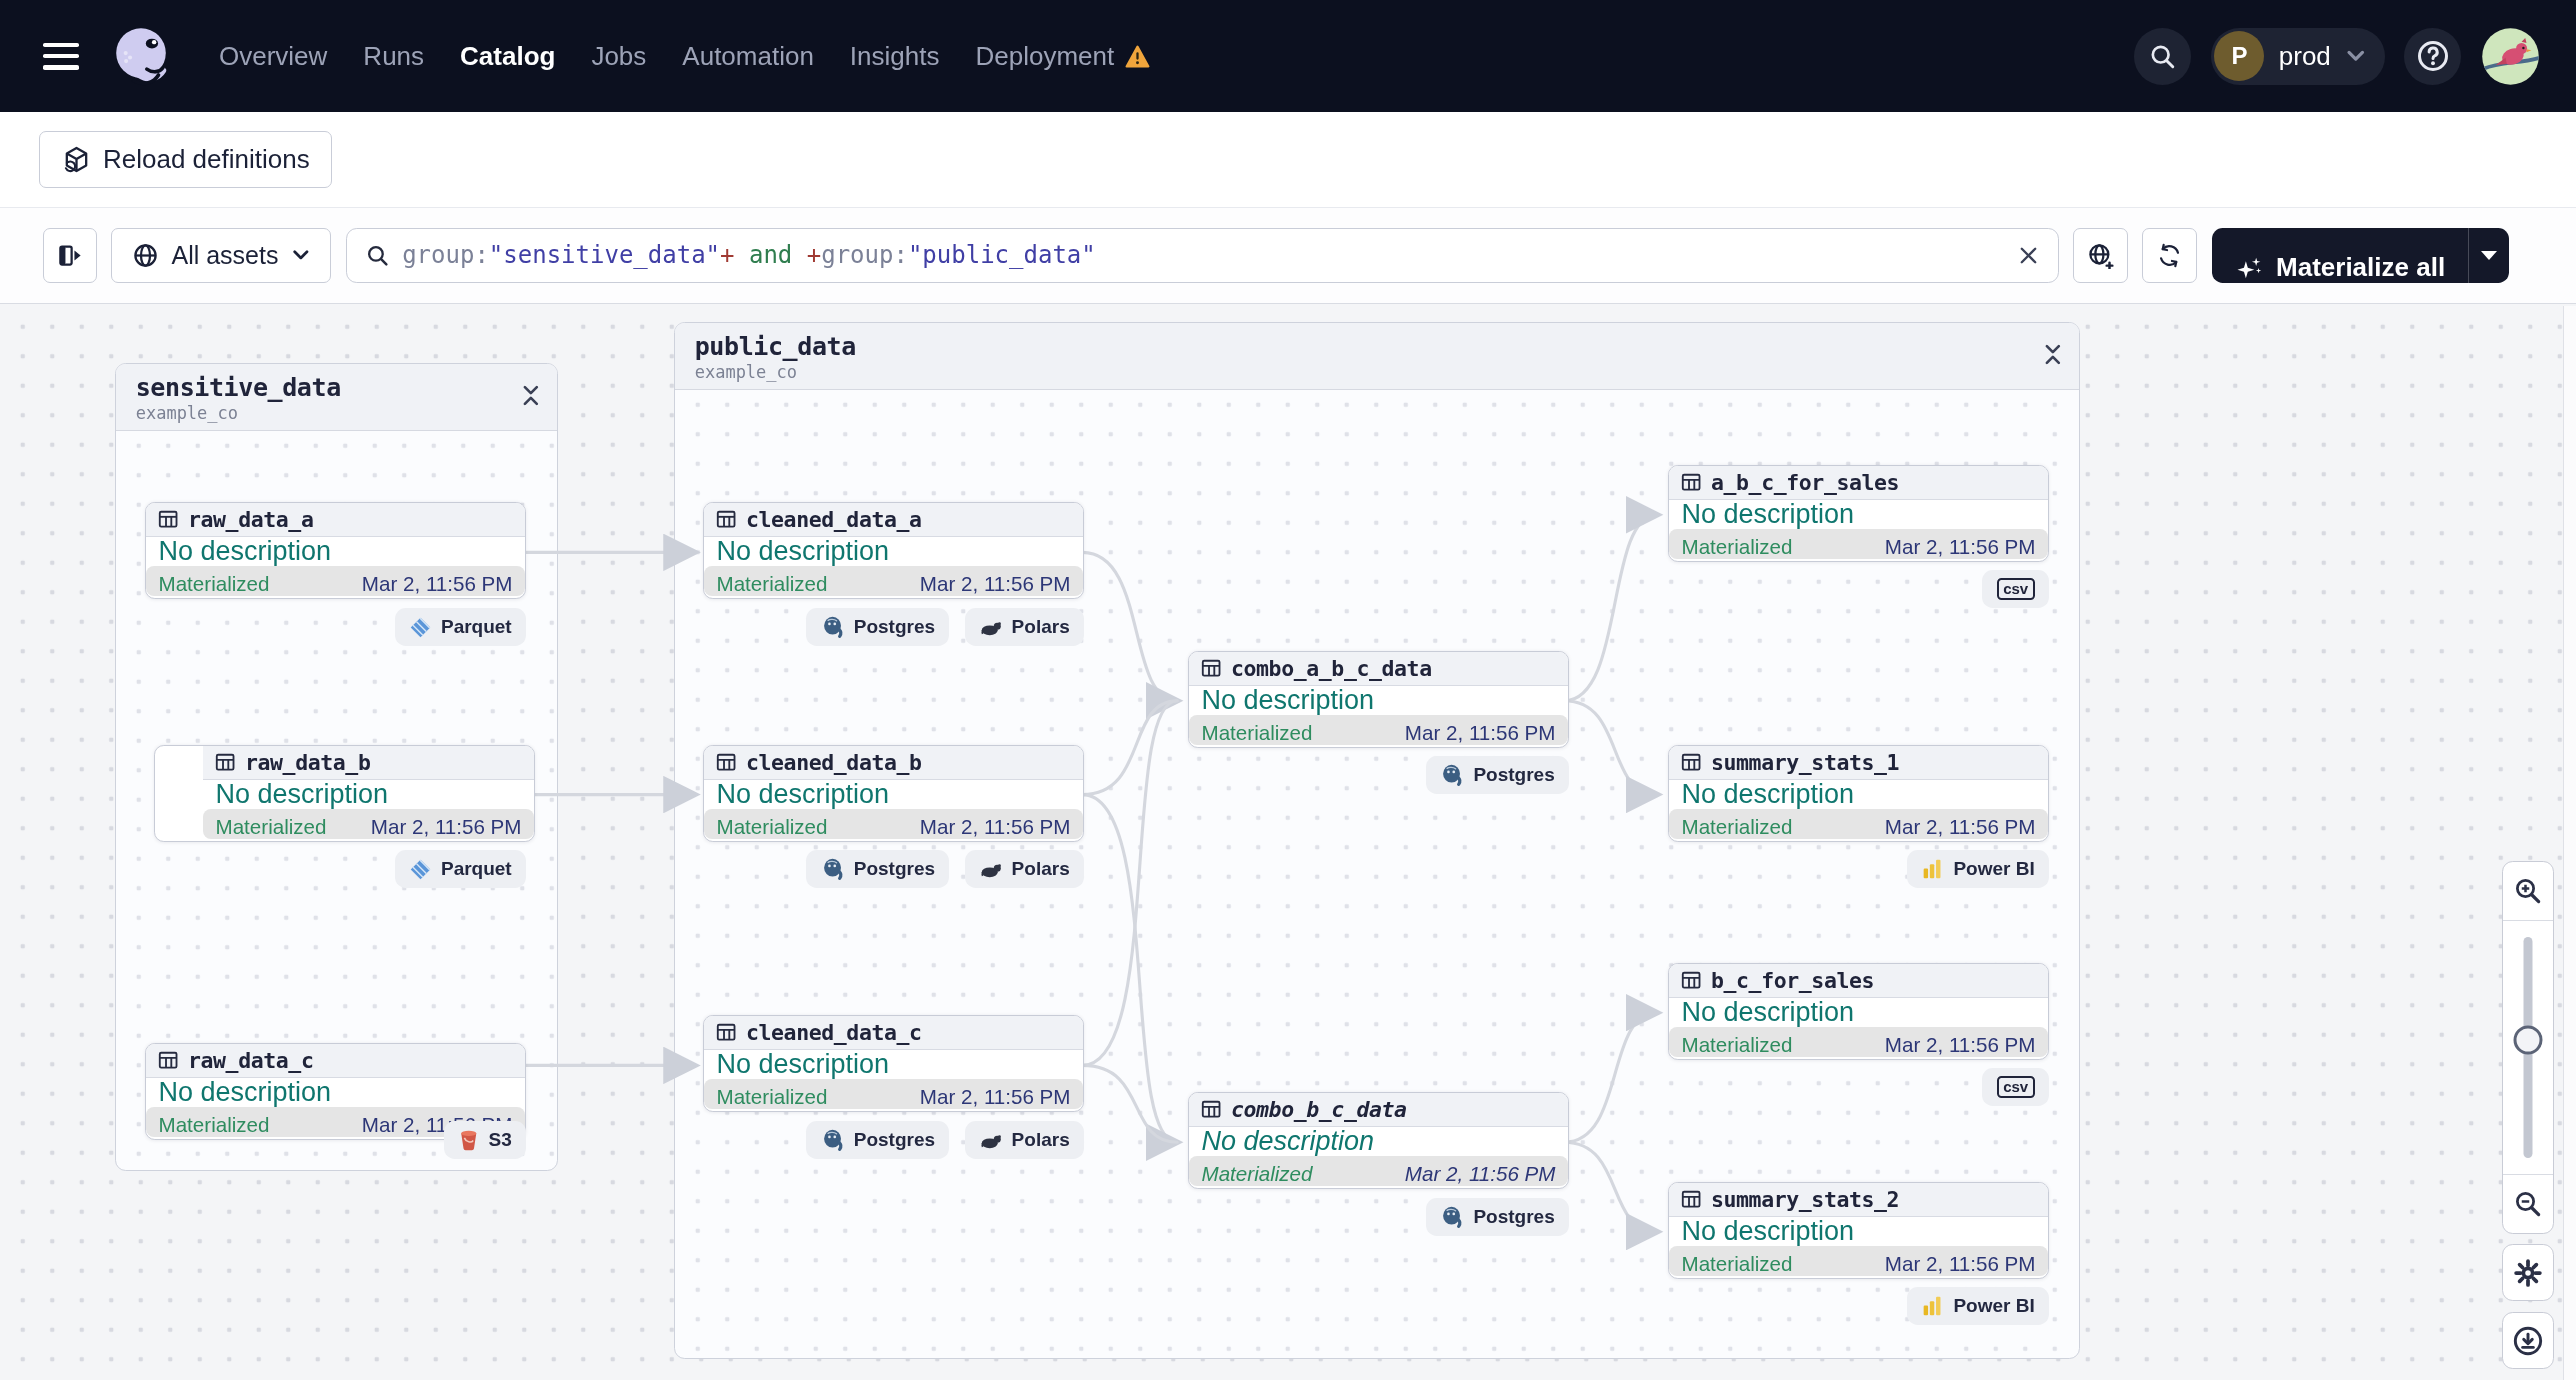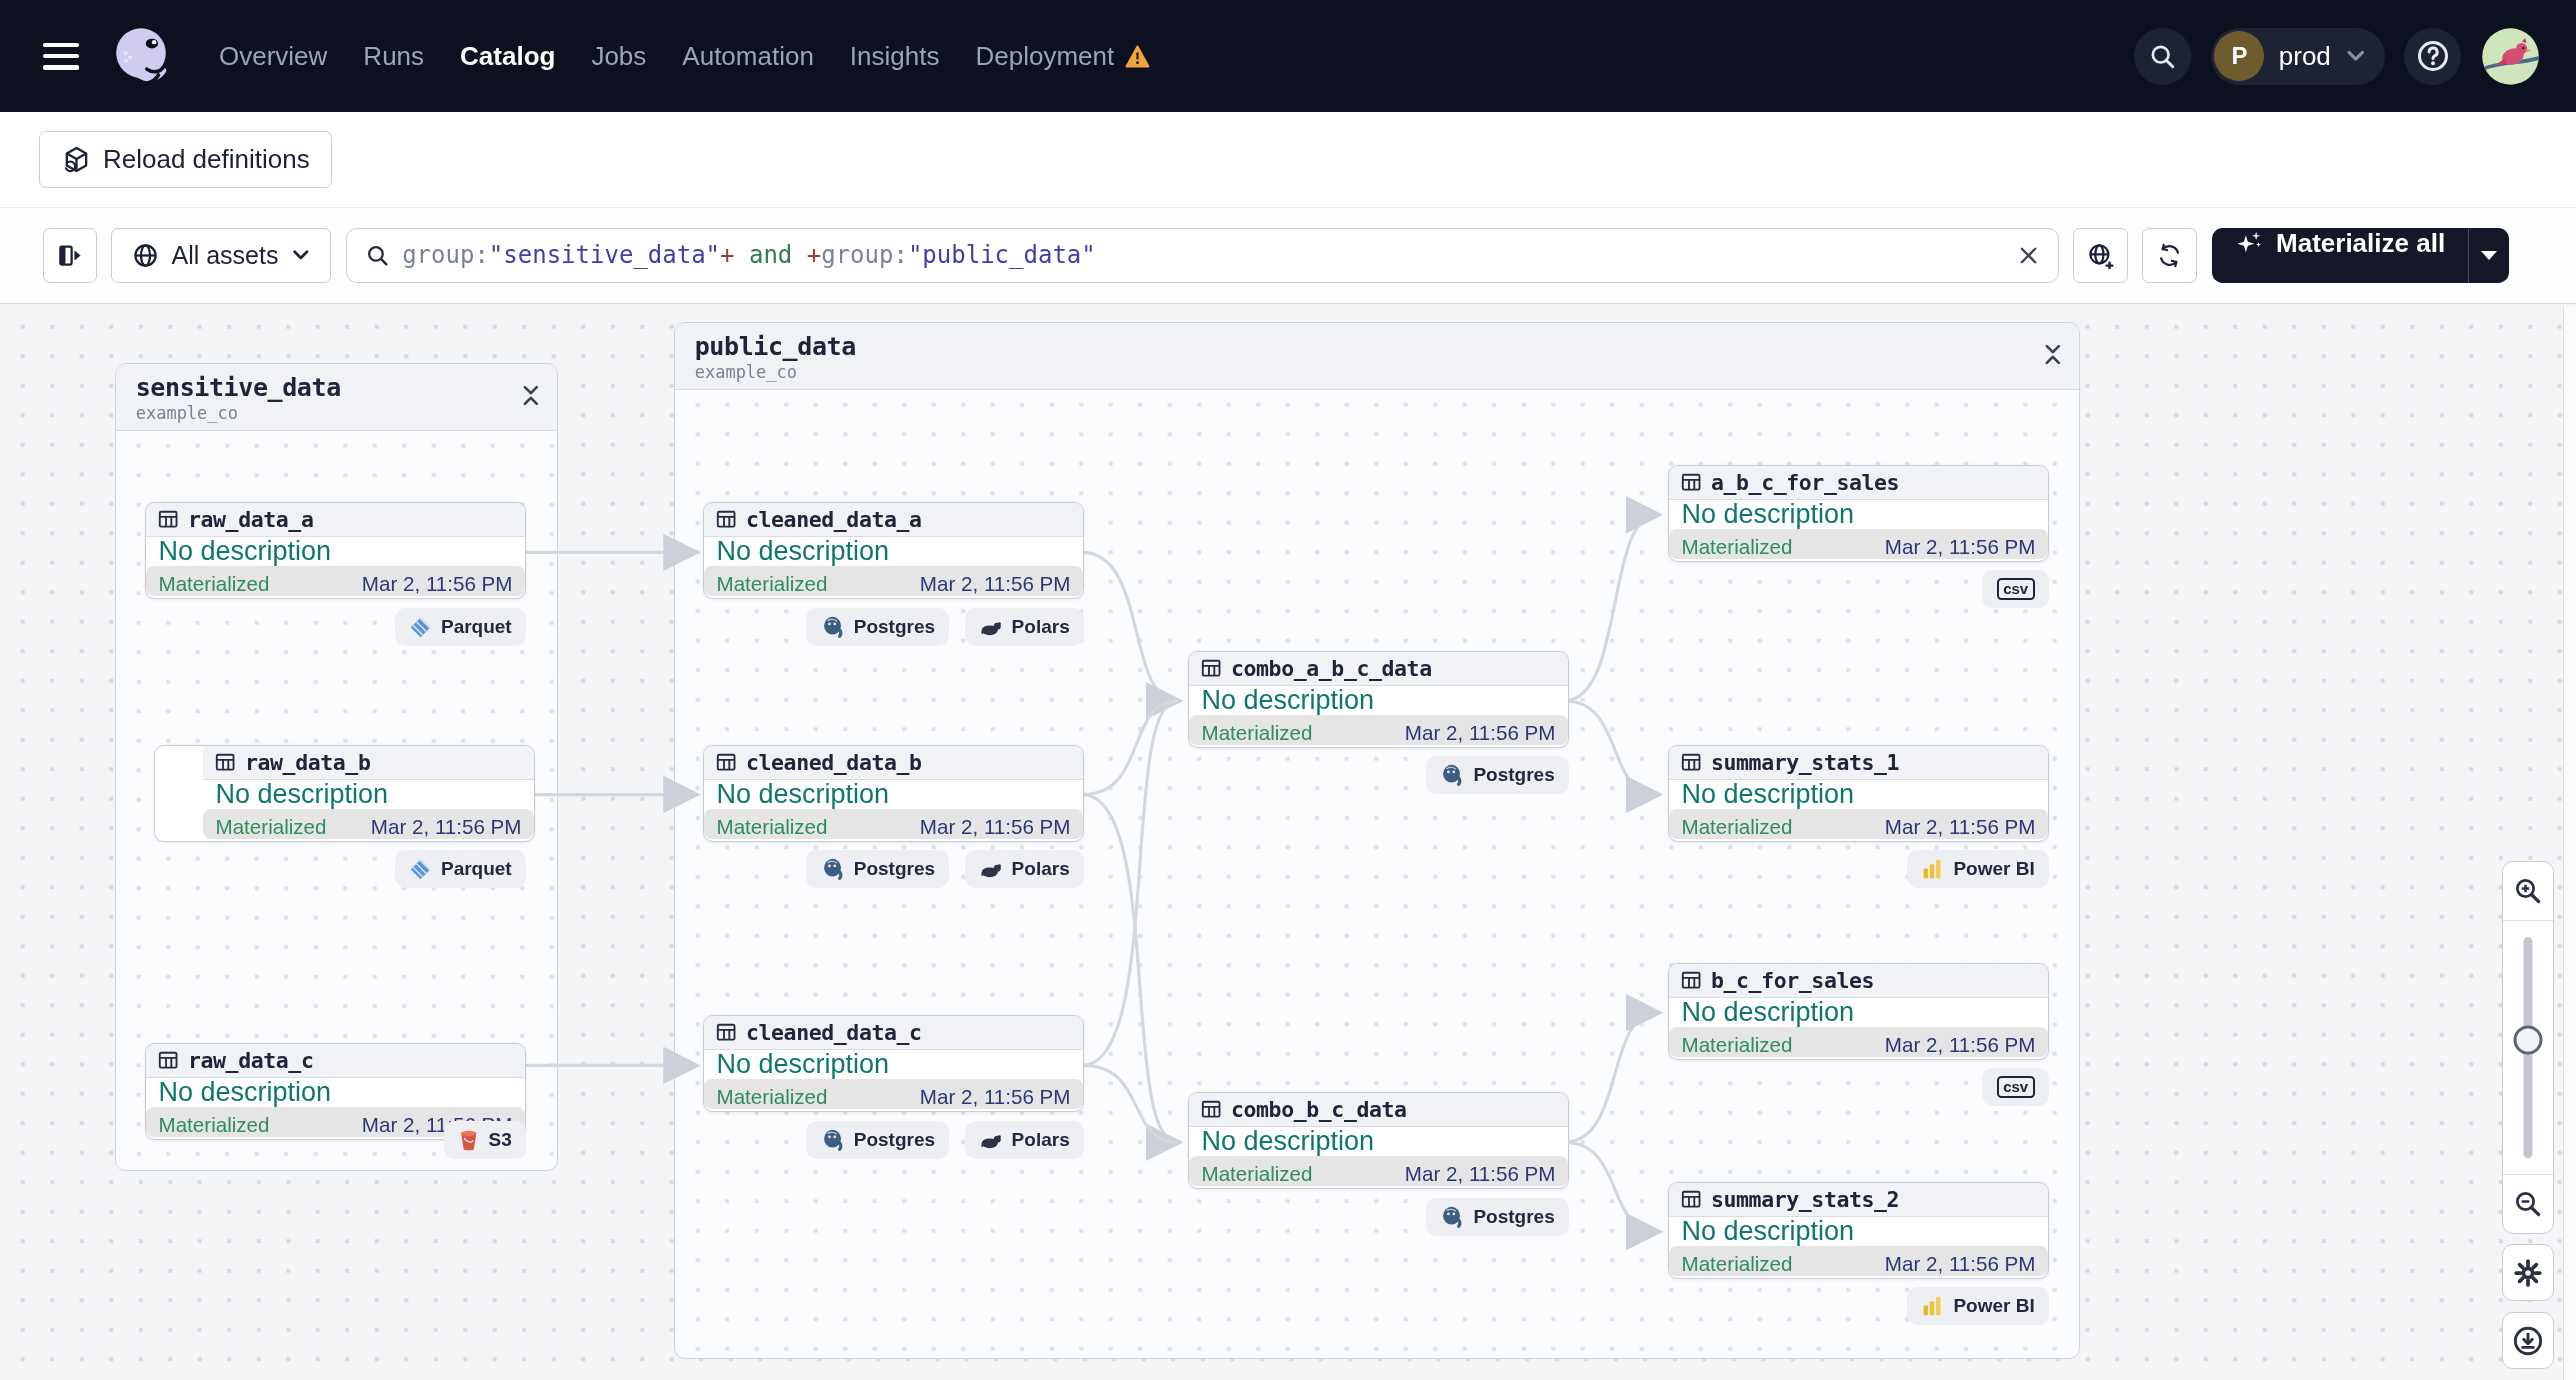--- a/index.html
+++ b/index.html
@@ -42,21 +42,21 @@
              border-bottom:1.8px solid #d9dce3; display:flex; align-items:center; gap:14.3px;
              padding:0 43px; z-index:18; }
   .tool-btn { height:55px; min-width:54px; }
   #filter-btn { padding:0 19.7px; gap:12.5px; font-size:25px; font-weight:500; }
   #search-box { flex:1; height:55px; background:#fff; border:1.8px solid #c9cdd8; border-radius:10.7px;
                 display:flex; align-items:center; padding:0 18px; gap:12.5px; max-width:1713px; }
   #search-query { font-size:24px; flex:1; white-space:pre; }
   .q-key { color:#7b8197; } .q-string { color:#403fa5; } .q-op { color:#a03a33; } .q-keyword { color:#2f7d4e; }
   #materialize-btn { height:55px; background:#141829; border-radius:10.7px; display:flex;
                      align-items:stretch; color:#fff; cursor:pointer; overflow:hidden; }
-  #materialize-main { display:flex; align-items:flex-start; gap:12.5px; padding:0 23px; font-size:26px; font-weight:600; }
+  #materialize-main { display:flex; align-items:flex-end; gap:12.5px; padding:0 23px; font-size:26px; font-weight:600; }
   #materialize-caret { width:41px; display:flex; align-items:center; justify-content:center;
                        border-left:1.8px solid rgba(255,255,255,.22); }
   .caret-down { width:0; height:0; border-left:8px solid transparent; border-right:8px solid transparent;
                 border-top:9.8px solid #fff; }
 
   
   #graph { position:absolute; top:0; left:0; width:2576px; height:1380px; }
   #graph-bg { position:absolute; top:304px; left:0; width:2576px; height:1076px; background:#f4f5f7;
               background-image:radial-gradient(circle,#d7d9e0 2.1px, transparent 2.6px);
               background-size:29.5px 29.5px; background-position:8px 8px; }
@@ -384,21 +384,21 @@
     <ellipse cx="13" cy="12" rx="9.5" ry="10" fill="#3c5e82"></ellipse>
     <path d="M20 16c2.5 2 3 5 1 8" fill="none" stroke="#3c5e82" stroke-width="3.6" stroke-linecap="round"></path>
     <path d="M8 6c2-1.5 7-1.5 9.5.5" fill="none" stroke="#b9c9da" stroke-width="1.6" stroke-linecap="round"></path>
     <circle cx="9.5" cy="10" r="1.5" fill="#e8eef5"></circle>
             <circle cx="15.5" cy="10" r="1.5" fill="#e8eef5"></circle>
     <path d="M9 16c2 2 6 2 8 0" fill="none" stroke="#1d3platform" stroke-width="0"></path>
           </svg>
           <span>Postgres</span>
         </div>
       </div>
-      <div class="asset-node" style="left: 1188px; top: 1092px;">
+      <div class="asset-node" style="left: 1188px; top: 1092px; font-style: italic;">
     <div class="node-head">
       <svg width="22.3" height="22.3" viewBox="0 0 24 24">
   <rect x="3" y="4" width="18" height="16" rx="1.5" fill="none" stroke="#262b40" stroke-width="2"></rect>
   <line x1="3" y1="9.5" x2="21" y2="9.5" stroke="#262b40" stroke-width="2"></line>
   <line x1="9.7" y1="9.5" x2="9.7" y2="20" stroke="#262b40" stroke-width="2"></line>
   <line x1="15.4" y1="9.5" x2="15.4" y2="20" stroke="#262b40" stroke-width="2"></line>
           </svg>
       <span class="node-title mono">combo_b_c_data</span>
     </div>
     <div class="node-desc">No description</div>

